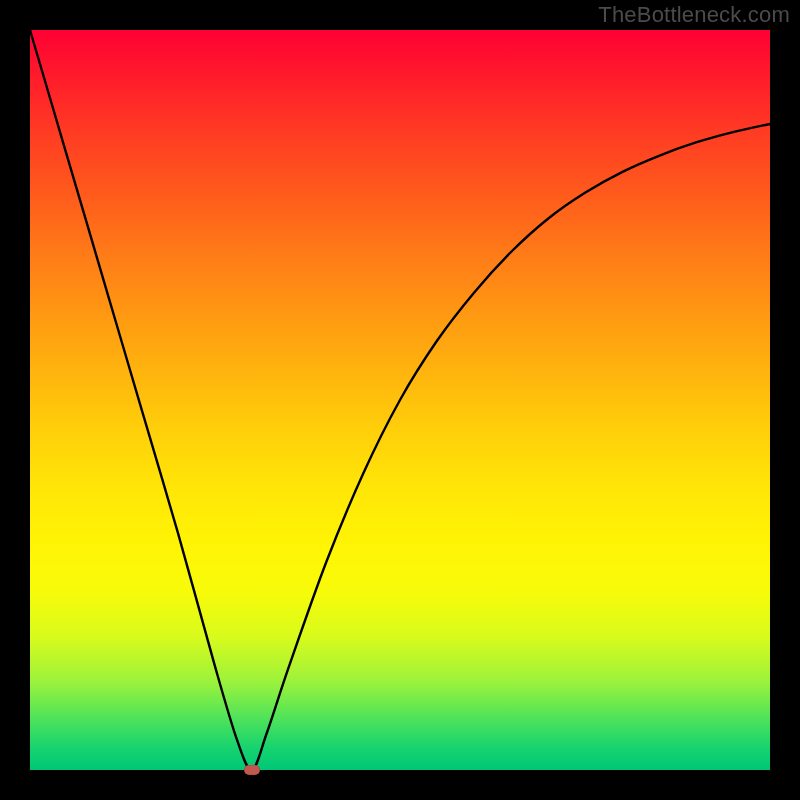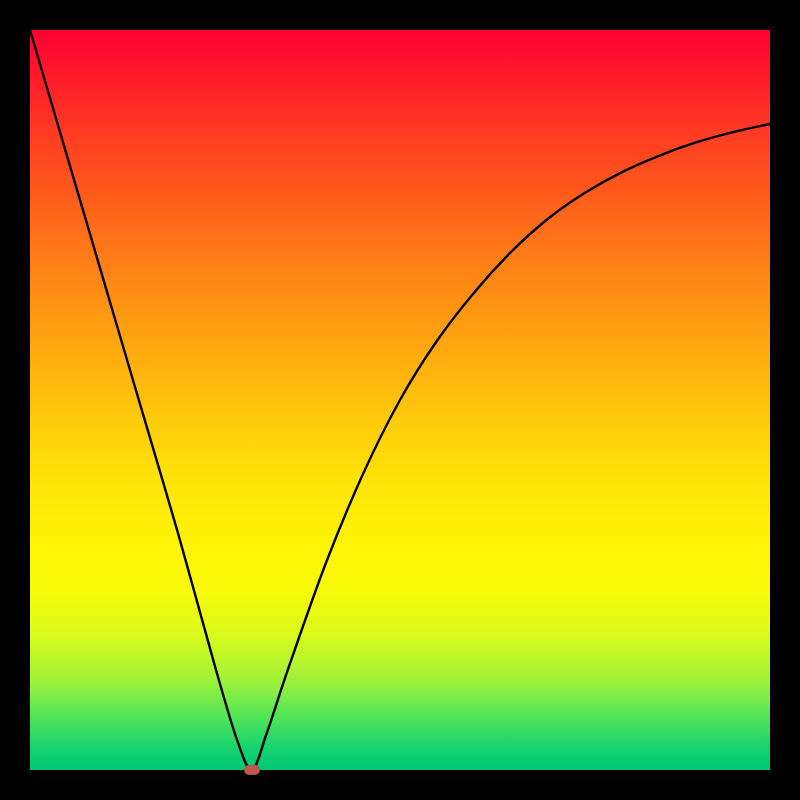--- a/index.html
+++ b/index.html
@@ -68,20 +68,21 @@
     background: #c1574e;
     box-shadow: 0 0 0 0.3px rgba(0,0,0,0.25) inset;
     z-index: 15;
   }
 </style>
 </head>
 <body>
 
 <div class="frame">
 
+  <div class="watermark">TheBottleneck.com</div>
 
   <div class="plot">
     <svg class="curve" viewBox="0 0 740 740" preserveAspectRatio="none">
       <path fill="none" stroke="#000000" stroke-width="2.4" stroke-linecap="round" stroke-linejoin="round" d="M 0.00 0.00 C 5.92 20.13, 25.16 85.54, 37.00 125.80 C 48.84 166.06, 62.16 211.34, 74.00 251.60 C 85.84 291.86, 99.16 337.14, 111.00 377.40 C 122.84 417.66, 136.16 461.76, 148.00 503.20 C 159.84 544.64, 175.53 603.25, 185.00 636.40 C 194.47 669.55, 201.28 693.82, 207.20 710.40 C 213.12 726.98, 217.26 741.18, 222.00 740.00 C 226.74 738.82, 230.88 719.58, 236.80 703.00 C 242.72 686.42, 249.53 663.63, 259.00 636.40 C 268.47 609.17, 284.16 563.58, 296.00 532.80 C 307.84 502.02, 321.16 470.05, 333.00 444.00 C 344.84 417.95, 358.16 391.31, 370.00 370.00 C 381.84 348.69, 395.16 327.97, 407.00 310.80 C 418.84 293.63, 432.16 276.91, 444.00 262.70 C 455.84 248.49, 469.16 233.84, 481.00 222.00 C 492.84 210.16, 506.16 198.17, 518.00 188.70 C 529.84 179.23, 543.16 170.26, 555.00 162.80 C 566.84 155.34, 580.16 148.00, 592.00 142.08 C 603.84 136.16, 617.16 130.54, 629.00 125.80 C 640.84 121.06, 654.16 116.27, 666.00 112.48 C 677.84 108.69, 691.16 105.08, 703.00 102.12 C 714.84 99.16, 734.08 95.28, 740.00 93.98"></path>
     </svg>
     <div class="marker" style="left: 214px; top: 735px; background: rgb(193, 87, 78);"></div>
   </div>
 
 </div>
 

